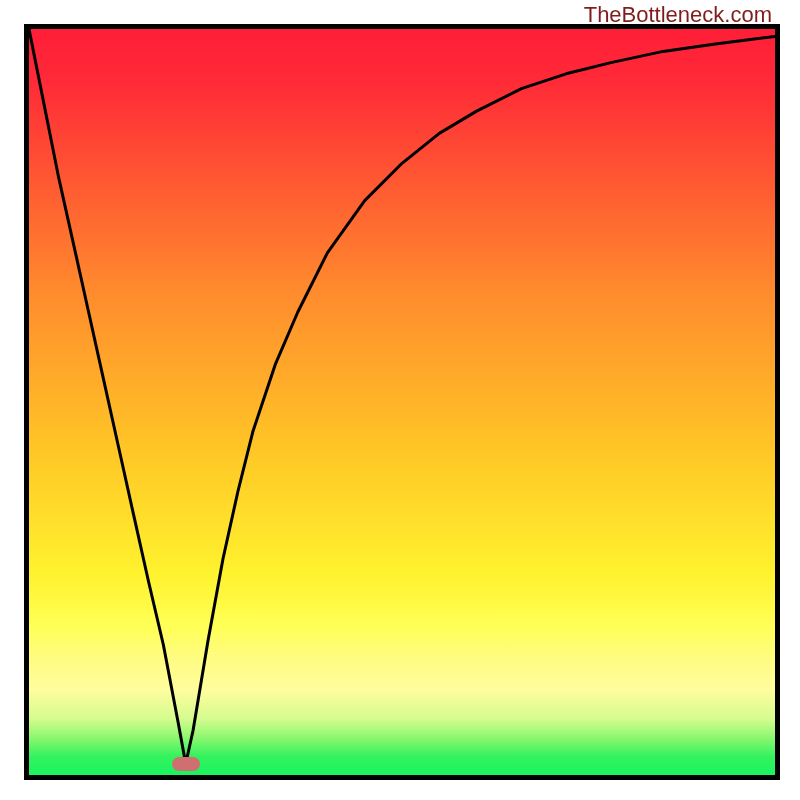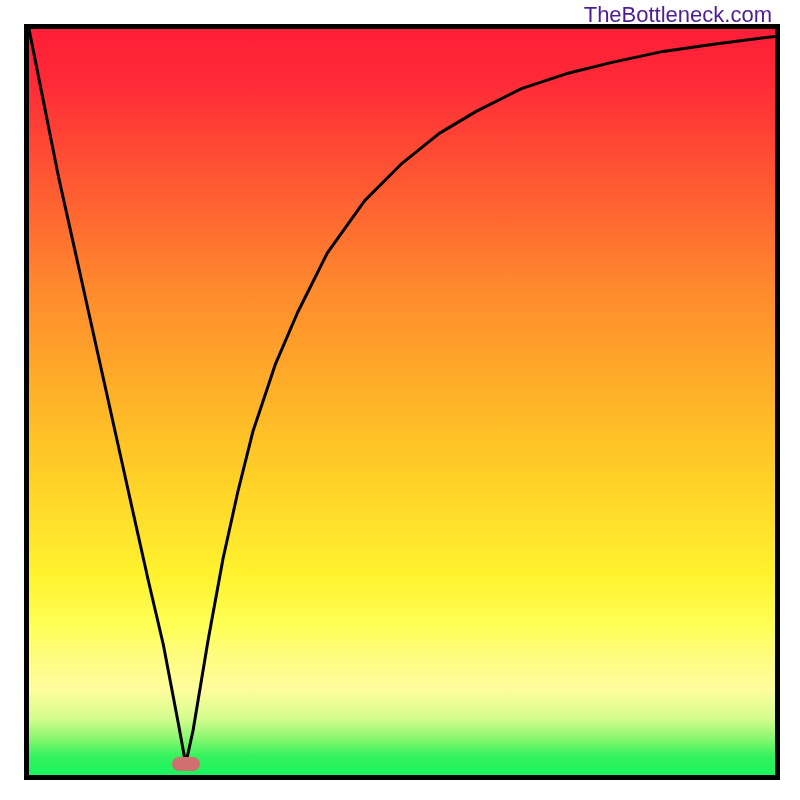--- a/index.html
+++ b/index.html
@@ -8,21 +8,21 @@
     background: #fff;
     width: 800px;
     height: 800px;
     position: relative;
     font-family: Arial, Helvetica, sans-serif;
   }
   .watermark {
     position: absolute;
     right: 28px;
     top: 2px;
-    color: #4c1d95;
+    color: #7f1d1d;
     font-size: 22px;
     font-weight: 500;
     z-index: 3;
   }
   .frame {
     position: absolute;
     left: 24px;
     top: 24px;
     width: 756px;
     height: 756px;

